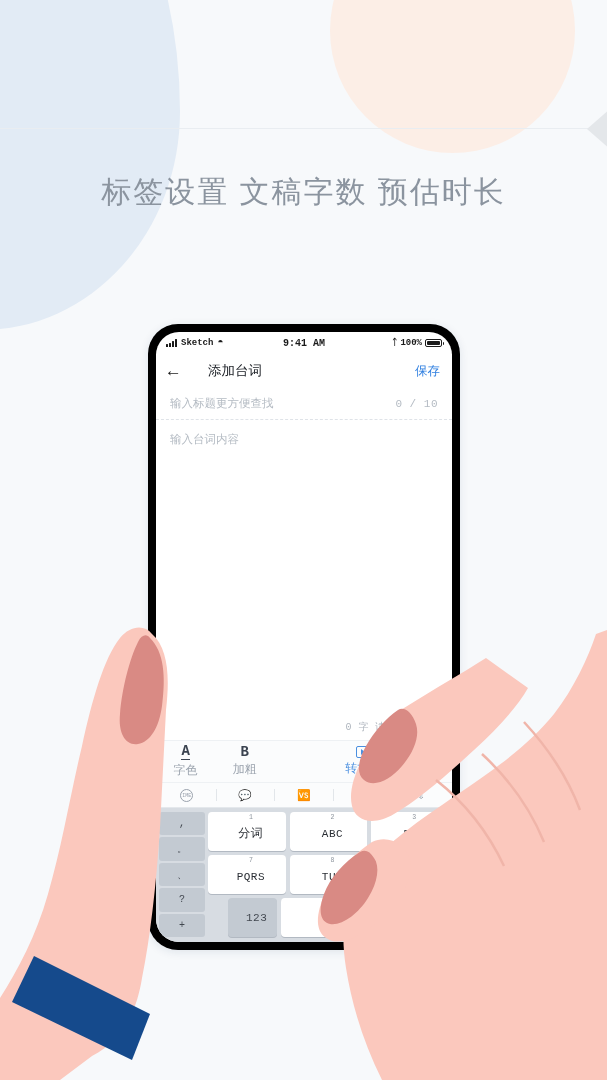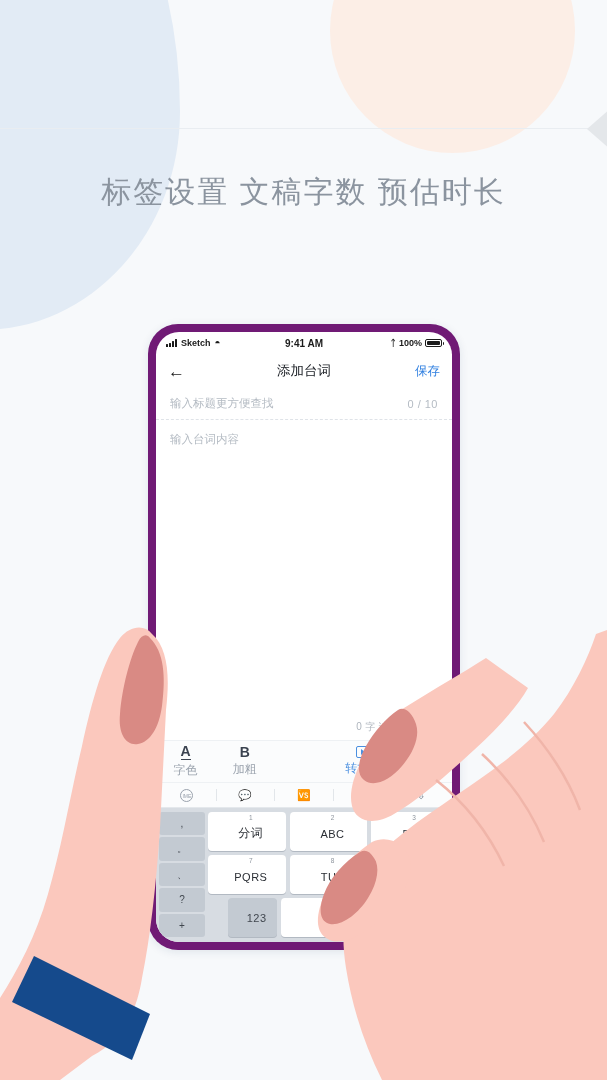--- a/index.html
+++ b/index.html
@@ -45,24 +45,25 @@
   .subtitle {
     margin-top:22px;
     font-size:30px; color:#8b949f; font-weight:400;
     letter-spacing:2px;
   }
 
   
   .phone {
     position:absolute; left:148px; top:324px;
     width:312px; height:626px;
-    background:#701a75;
+    background:#000000;
     border-radius:30px;
     box-shadow:0 2px 10px rgba(20,50,90,0.10);
     overflow:hidden;
+    font-family:Liberation Mono, monospace;
   }
   .screen {
     position:absolute; left:8px; top:8px;
     width:296px; height:610px;
     background:#ffffff;
     border-radius:23px;
     overflow:hidden;
     display:flex; flex-direction:column;
   }
 
@@ -92,21 +93,21 @@
   }
   .batt i { display:block; height:100%; width:100%; background:#1a1a1a; border-radius:1px; }
 
   
   .navbar {
     height:34px; flex:0 0 34px;
     display:flex; align-items:center; padding:0 12px;
     background:#fff;
   }
   .nav-back { font-size:17px; color:#1b1b1b; width:40px; line-height:1; }
-  .nav-title { flex:1; text-align:center; font-size:13.5px; color:#20242a; }
+  .nav-title { flex:1; text-align:left; font-size:13.5px; color:#20242a; }
   .nav-save { width:40px; text-align:right; font-size:12.5px; color:#2f7fe0; }
 
   
   .title-row {
     height:32px; flex:0 0 32px;
     display:flex; align-items:center; padding:0 14px;
     border-bottom:1px dashed #dfe3e8;
     justify-content:center;
   }
   .title-ph { flex:1; font-size:11.5px; color:#b4bbc3; }

